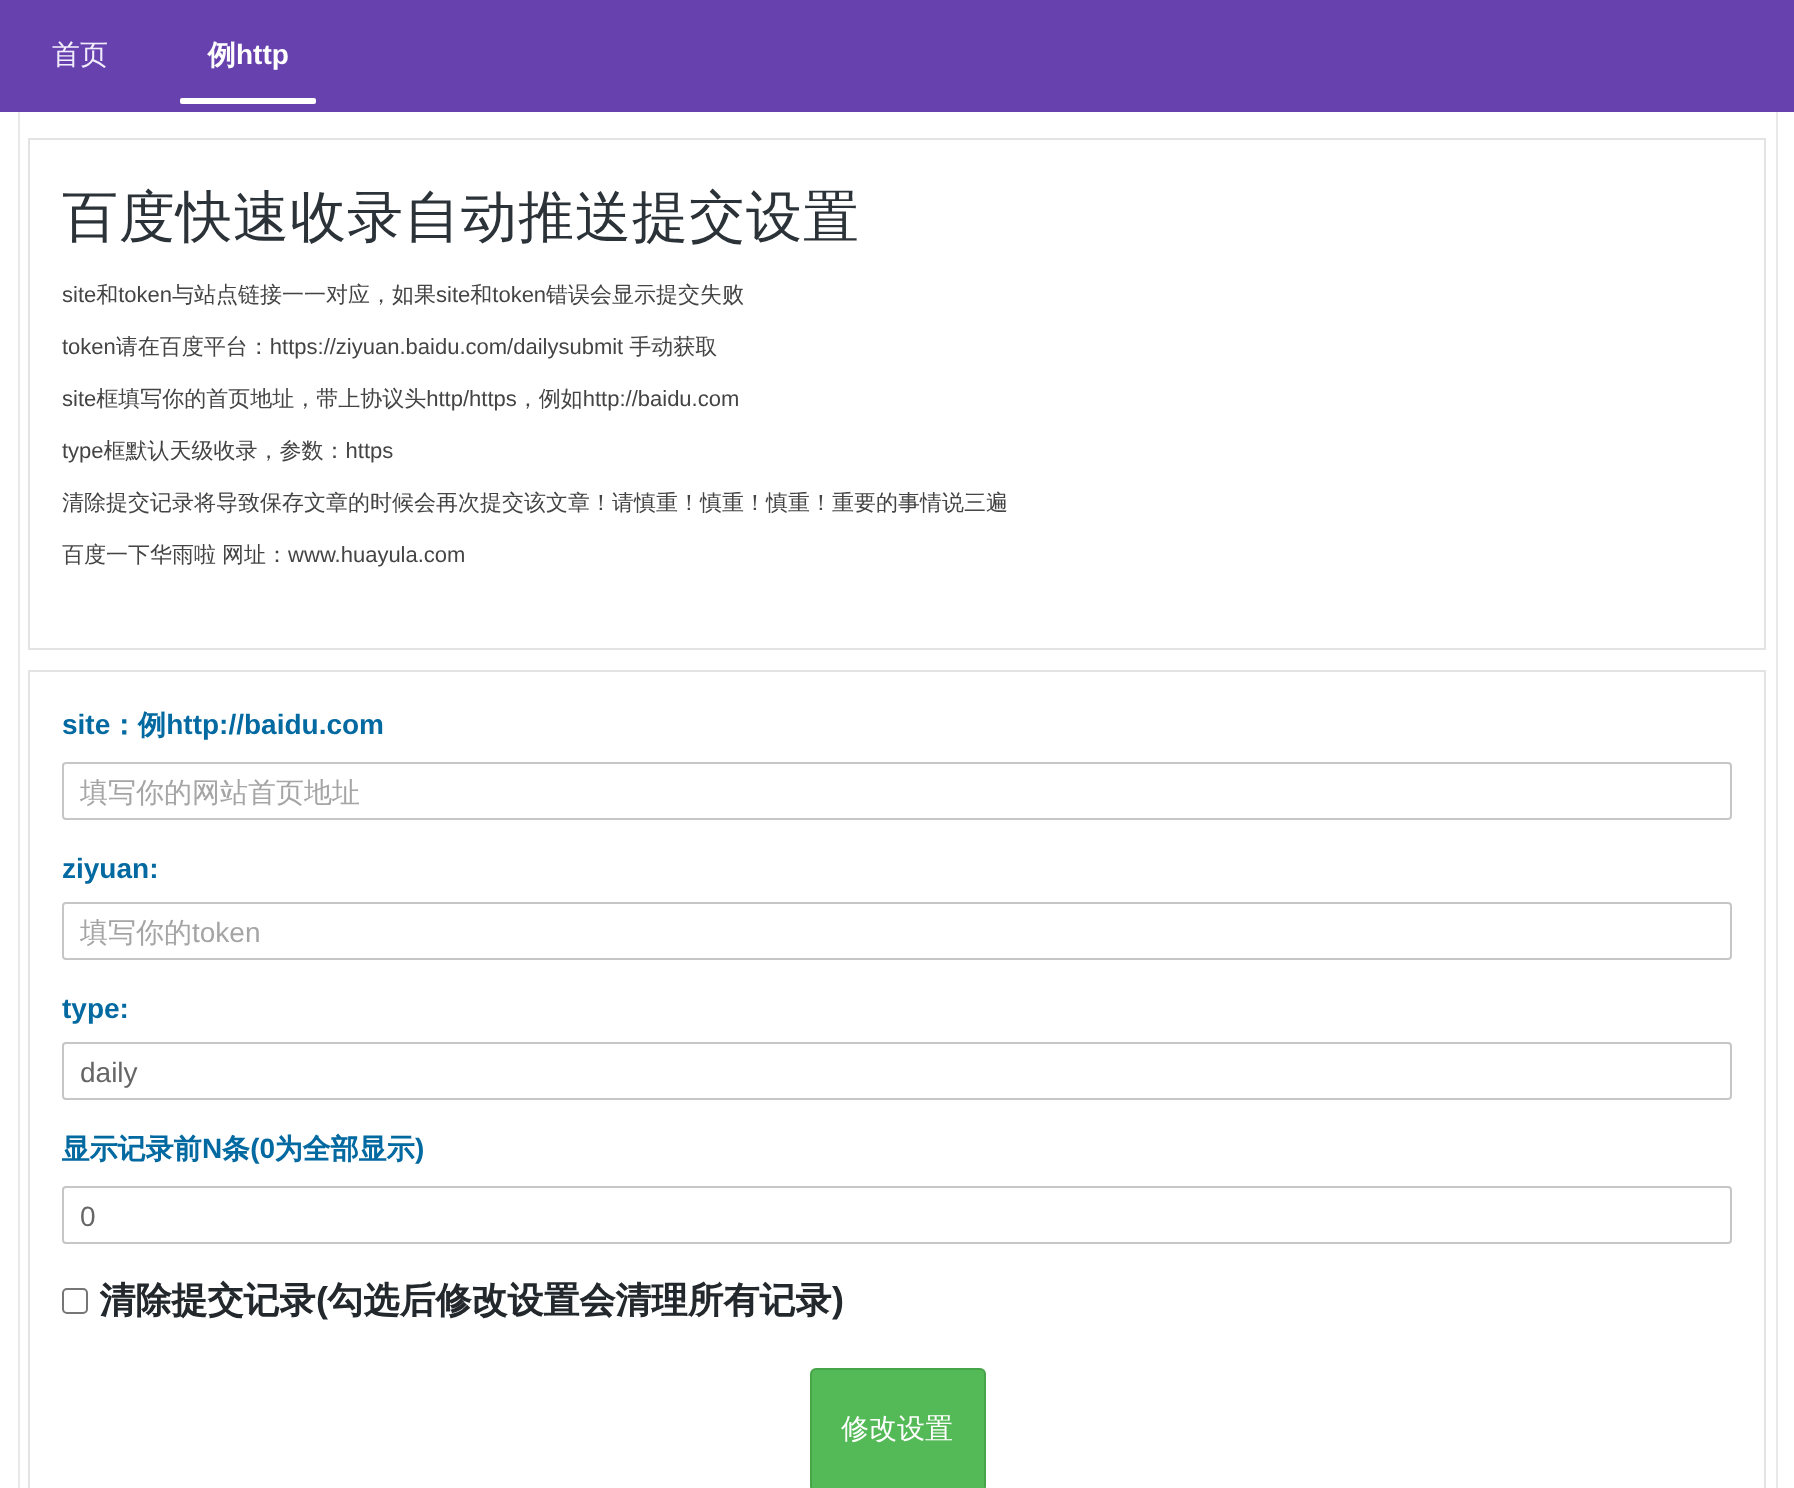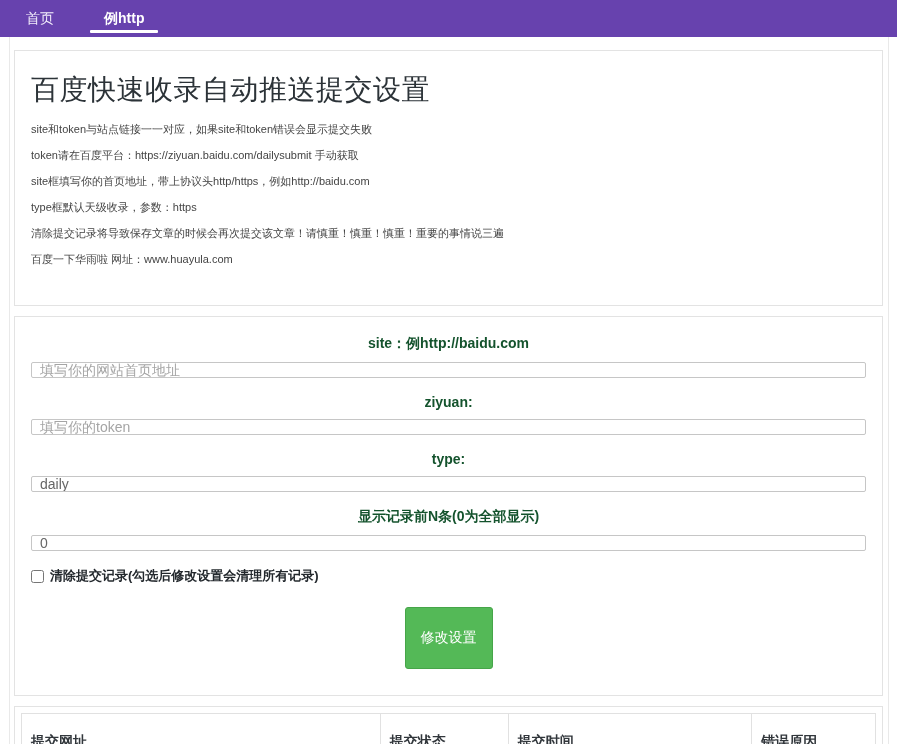--- a/index.html
+++ b/index.html
@@ -5,21 +5,21 @@
   * { box-sizing: border-box; }
   html, body { margin: 0; padding: 0; }
   body {
     width: 897px; height: 744px; overflow: hidden;
     background: #ffffff;
     font-family: "Liberation Sans", "DejaVu Sans", sans-serif;
   }
 
   
   .topbar {
-    height: 37px; background: #6742ae;
+    height: 56px; background: #6742ae;
     display: flex; align-items: stretch; padding-left: 14px;
   }
   .tab {
     position: relative; display: flex; align-items: center;
     padding: 0 12px; color: #f3eefc; font-size: 14px; cursor: pointer;
   }
   .tab.active { color: #ffffff; font-weight: bold; margin-left: 22px; padding: 0 16px; }
   .tab.active::after {
     content: ""; position: absolute; left: 2px; right: 2px; bottom: 4px;
     height: 3px; background: #ffffff; border-radius: 1px;
@@ -42,36 +42,35 @@
   .page-title {
     margin: 0 0 12px 0; font-size: 28px; font-weight: 400;
     color: #2c3338; letter-spacing: 0.5px;
   }
   .intro p { margin: 0 0 10px 0; font-size: 11px; line-height: 16px; color: #444444; }
   .intro p:last-child { margin-bottom: 16px; }
 
   
   .card.form { padding: 18px 16px 14px 16px; }
   .field-label {
-    display: block; font-size: 14px; font-weight: bold; color: #14532d;
+    display: block; font-size: 14px; font-weight: bold; color: #0369a1;
     margin: 0 0 9px 0;
-    text-align: center;
   }
   .text-input {
-    display: block; width: 100%; height: 16px;
+    display: block; width: 100%; height: 29px;
     border: 1px solid #c6c6c6; border-radius: 2px;
     padding: 0 8px; font-size: 14px; color: #666666;
     margin-bottom: 16px; background: #ffffff; outline: none;
     font-family: "Liberation Sans", "DejaVu Sans", sans-serif;
   }
   .text-input::placeholder { color: #a5a5a5; opacity: 1; }
 
   .checkbox-row { display: flex; align-items: center; margin: 4px 0 18px 0; }
   .checkbox-row input[type="checkbox"] { width: 13px; height: 13px; margin: 0 6px 0 0; }
-  .checkbox-label { font-size: 13px; font-weight: bold; color: #23282d; }
+  .checkbox-label { font-size: 18px; font-weight: bold; color: #23282d; }
 
   .button-row { text-align: center; padding: 4px 0 12px 0; }
   .submit-btn {
     background: #54b957; color: #ffffff; border: 1px solid #46a549;
     border-radius: 3px; font-size: 14px; padding: 21px 15px; cursor: pointer;
     font-family: "Liberation Sans", "DejaVu Sans", sans-serif;
   }
 
   
   .card.records { padding: 6px; height: 210px; margin-bottom: 0; }

